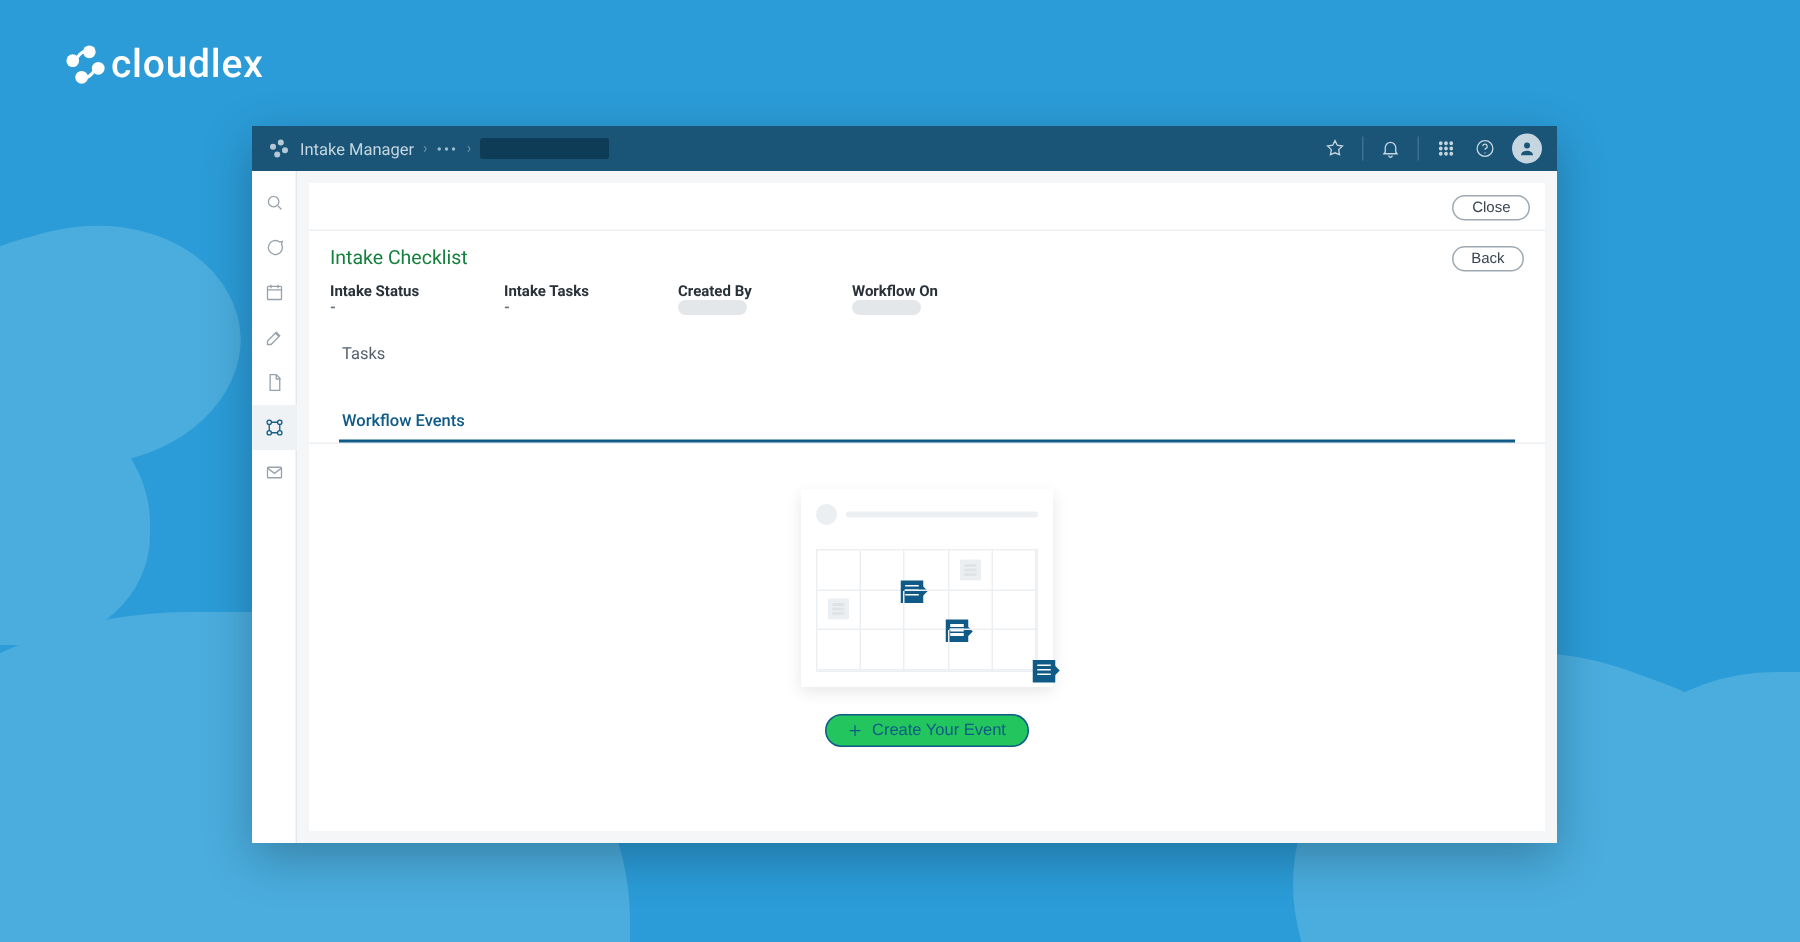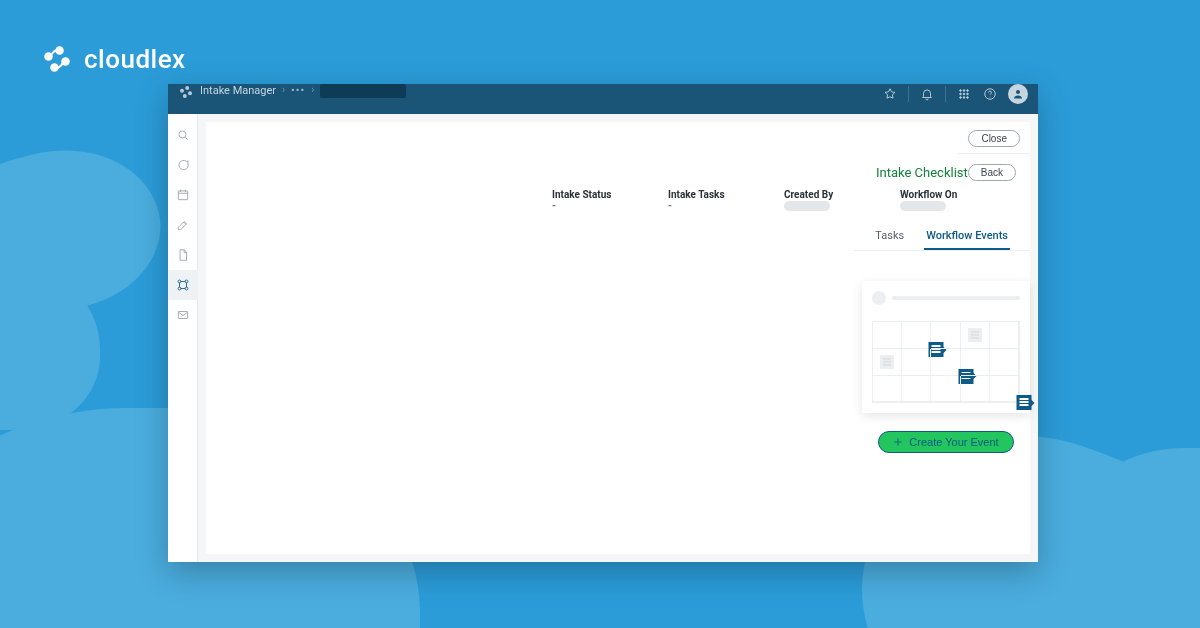--- a/index.html
+++ b/index.html
@@ -14,40 +14,39 @@
   
   .blob { position: absolute; background: #4aadde; }
   .blob1 { width: 200px; height: 160px; top: 150px; left: -40px; border-radius: 40% 60% 50% 50%; transform: rotate(-15deg); }
   .blob1b { width: 190px; height: 170px; top: 260px; left: -90px; border-radius: 50% 55% 45% 50%; }
   .blob2 { width: 560px; height: 480px; bottom: -260px; left: -140px; border-radius: 50% 45% 55% 50%; }
   .blob3 { width: 400px; height: 320px; bottom: -140px; right: -60px; border-radius: 45% 55% 50% 50%; transform: rotate(20deg); }
   .blob3b { width: 260px; height: 220px; bottom: -40px; right: -120px; border-radius: 50% 50% 55% 45%; }
 
   .logo {
     position: absolute; top: 26px; left: 40px;
-    color: #fff; display: flex; align-items: center; gap: 10px;
+    color: #fff; display: flex; align-items: center; gap: 0;
     z-index: 5;
-    margin-top: 16px;
   }
   .logo-icon { width: 34px; height: 34px; }
   .logo-text { font-size: 26px; font-weight: 500; letter-spacing: 0.5px; }
 
   .app-window {
     position: absolute;
     top: 84px; left: 168px;
     width: 870px; height: 478px;
     background: #f4f6f8;
     box-shadow: 0 10px 30px rgba(0,0,0,0.25);
     display: flex; flex-direction: column;
     z-index: 10;
   }
 
   .titlebar {
     height: 30px; background: #1a5577;
-    display: flex; align-items: flex-start; padding: 0 10px;
+    display: flex; align-items: center; padding: 0 10px;
     color: #c5d6e0; font-size: 11px;
   }
   .title-logo { width:16px; height:16px; margin-right:6px; opacity:.9; }
   .bc-sep { margin: 0 6px; color: #6a97af; font-size: 10px; }
   .bc-dots { color: #9bbdce; letter-spacing: 1px; }
   .bc-redact { width: 86px; height: 14px; background: #0e3c56; border-radius: 2px; }
   .title-right { margin-left: auto; display: flex; align-items: center; gap: 10px; color:#9bbdce; }
   .title-right .sep { width:1px; height:16px; background:#3a7090; }
   .title-icon { width:16px; height:16px; display:flex; align-items:center; justify-content:center; cursor:pointer; }
   .title-icon svg { width:14px; height:14px; stroke:#c5d6e0; fill:none; stroke-width:1.5; }
@@ -60,40 +59,40 @@
     width: 30px; background:#fff; border-right:1px solid #e5e9ec;
     display:flex; flex-direction:column; align-items:center; padding-top:6px; gap:0;
   }
   .rail-item { width:30px; height:30px; display:flex; align-items:center; justify-content:center; cursor:pointer; }
   .rail-item svg { width:14px; height:14px; stroke:#98a2ab; fill:none; stroke-width:1.5; }
   .rail-item.active { background:#eef2f5; }
   .rail-item.active svg { stroke:#175e86; }
 
   .content {
     flex:1; background:#fff; margin: 8px 8px 8px 8px;
-    display:flex; flex-direction:column; padding: 0; align-items: flex-end;
+    display:flex; flex-direction:column; padding: 0;
   }
   .topactions { display:flex; justify-content:flex-end; padding:8px 10px 6px; border-bottom:1px solid #edf0f2; }
   .pillbtn {
     border:1px solid #9fa9b2; border-radius:12px; background:#fff;
     font-size:10px; color:#394550; padding:2px 12px; cursor:pointer;
   }
 
   .heading-row { display:flex; align-items:center; justify-content:space-between; padding:10px 14px 4px; }
   .heading { font-size:13px; font-weight:400; color:#15803d; }
 
   .triggers { padding: 4px 14px 8px; font-size:10px; color:#2a3138; }
   .triggers-title { font-weight:700; margin-bottom:2px; }
   .trigger-row { display:flex; gap:0;font-weight:bold; }
   .trigger-col { width:116px; }
   .trigger-col .lbl { color:#2a3138; }
   .trigger-col .val { color:#6b7680; }
   .redact { display:inline-block; width:46px; height:10px; background:#e4e7ea; border-radius:6px; vertical-align:middle; }
 
-  .tabs { display:flex; gap:18px; padding: 4px 20px 0; border-bottom:1px solid #edf0f2; font-size:11px; }
+  .tabs { display:flex; gap:18px; padding: 4px 20px 0; border-bottom:1px solid #edf0f2; font-size:11px;flex-direction:column; }
   .tab { padding: 6px 2px; color:#545f6a; cursor:pointer; border-bottom:2px solid transparent; }
   .tab.active { color:#0f5a86; border-bottom:2px solid #0f5a86; font-weight:500; }
 
   .empty-area { flex:1; display:flex; flex-direction:column; align-items:center; padding-top:30px; }
   .card {
     width:168px; height:132px; background:#fff;
     box-shadow: 0 3px 10px rgba(0,0,0,0.10);
     padding:10px; display:flex; flex-direction:column; gap:8px;
   }
   .card-head { display:flex; align-items:center; gap:6px; }

